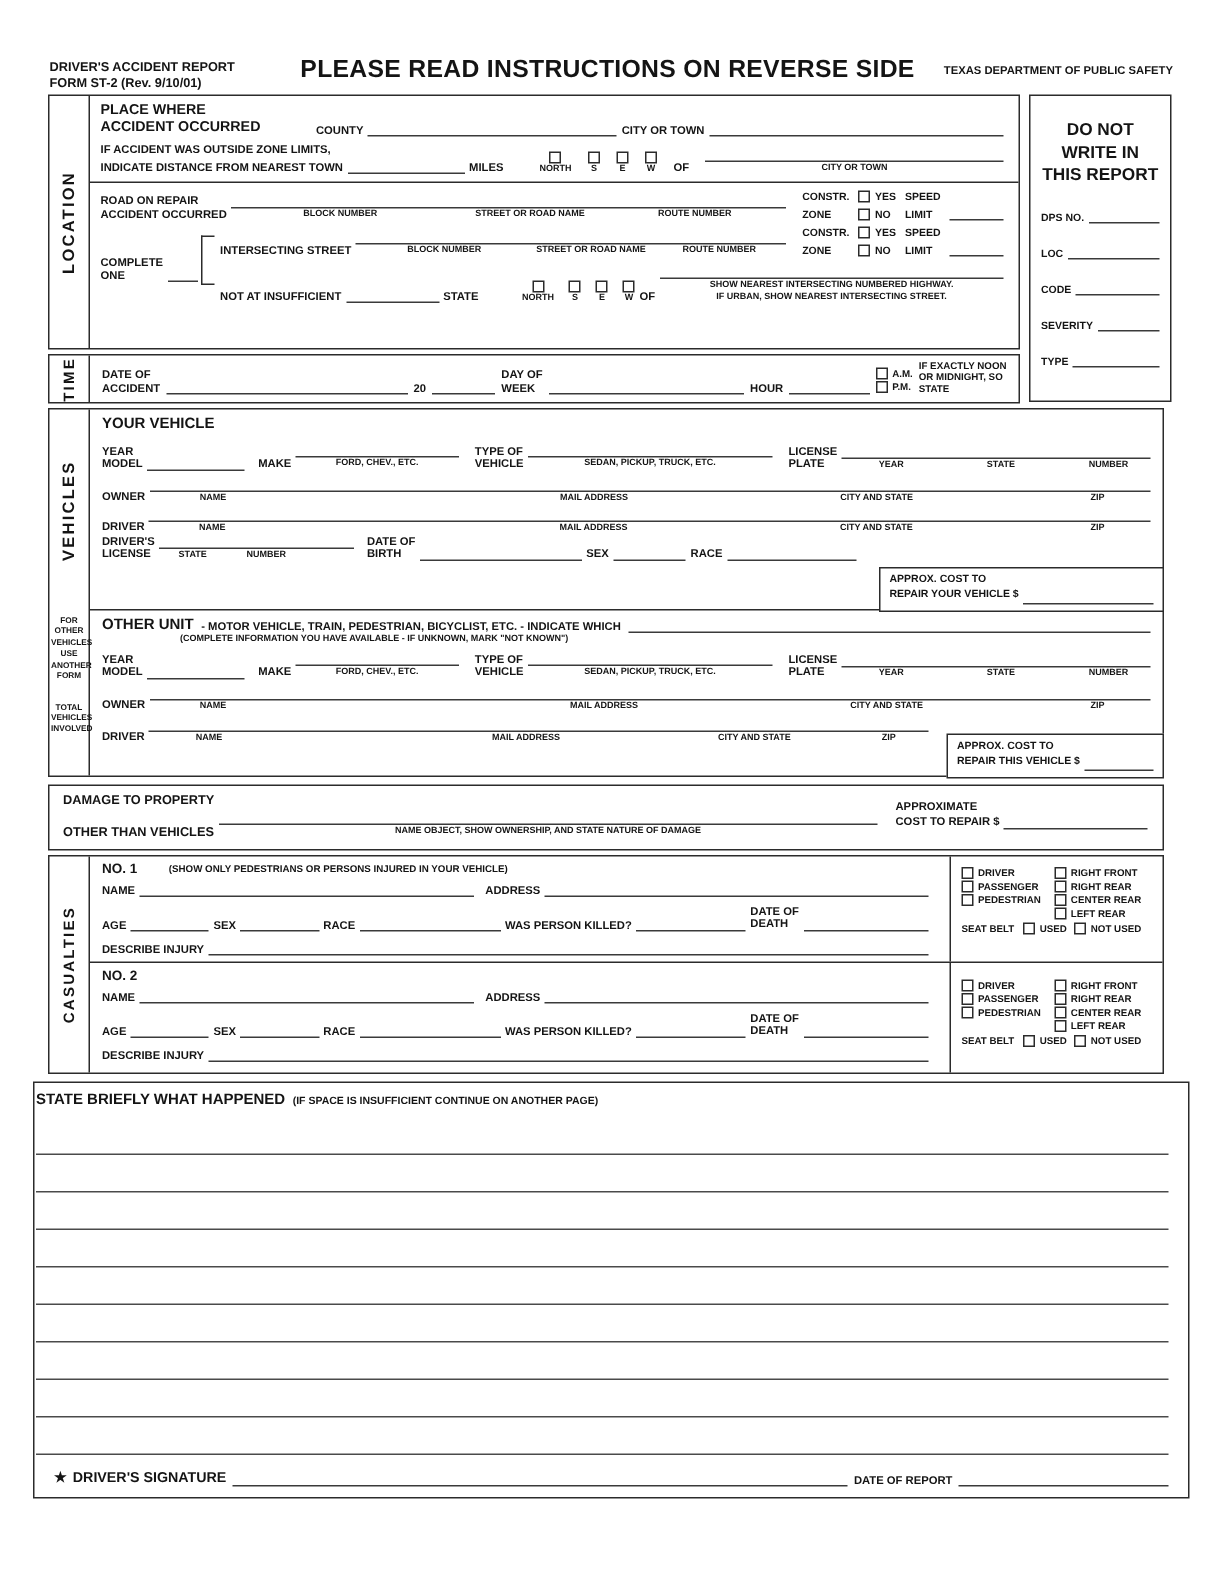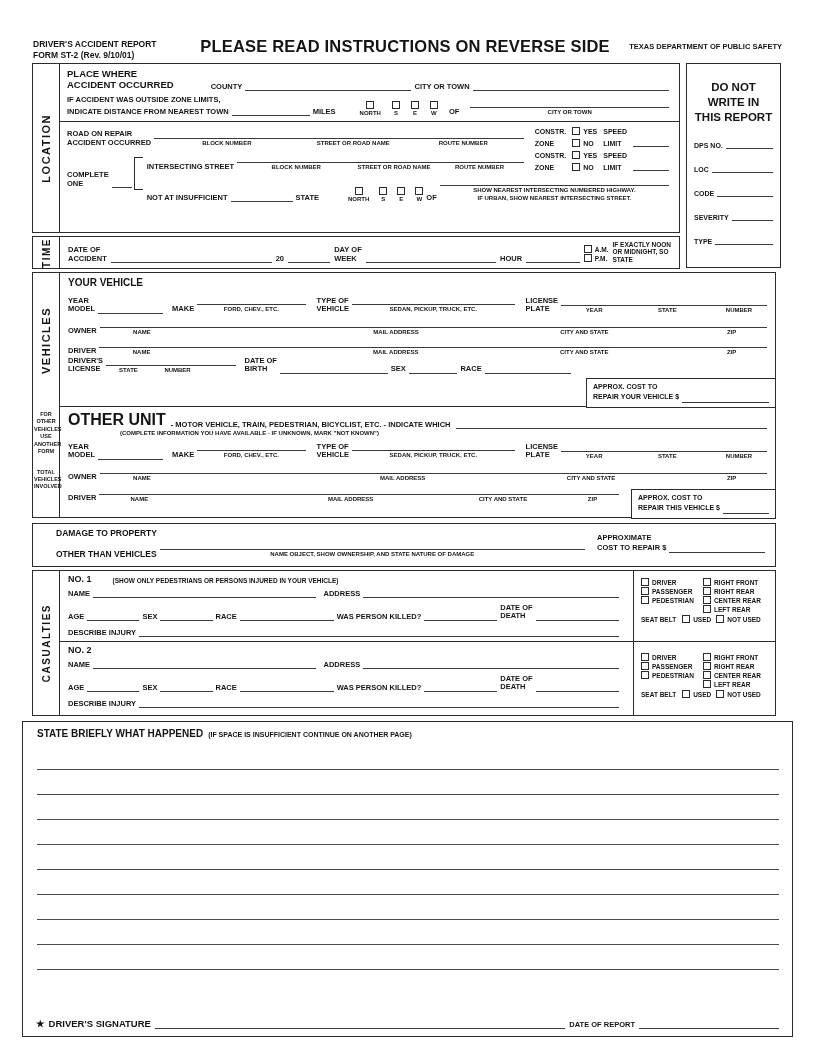--- a/index.html
+++ b/index.html
@@ -356,21 +356,21 @@
           <div>APPROX. COST TO</div>
           <div class="row">
               <span>REPAIR YOUR VEHICLE $</span>
               <span class="fl"></span>
             </div>
         </div>
       </div>
 
       <div style="position:relative;padding:4px 8px 0 8px;height:110px">
         <div class="row" style="gap:5px">
-          <span style="font-size:16px;white-space:nowrap">OTHER UNIT</span>
+          <span style="font-size:10px;white-space:nowrap">OTHER UNIT</span>
           <span class="l1">- MOTOR VEHICLE, TRAIN, PEDESTRIAN, BICYCLIST, ETC. - INDICATE WHICH</span>
           <span class="fl"></span>
         </div>
         <div style="font-size:6px;margin-left:52px;margin-top:1px">(COMPLETE INFORMATION YOU HAVE AVAILABLE - IF UNKNOWN, MARK "NOT KNOWN")</div>
         <div class="row" style="margin-top:6px">
           <div class="l2">
               <div>YEAR</div>
               <div>MODEL</div>
             </div>
           <span class="fl" style="flex:.6"></span>
@@ -429,21 +429,21 @@
           <div class="row">
               <span>REPAIR THIS VEHICLE $</span>
               <span class="fl"></span>
             </div>
         </div>
       </div>
 
     </div>
   </div>
 
-  <div class="box" style="left:32px;top:523px;width:744px;height:44px;padding:4px 10px 0 23px">
+  <div class="box" style="left:32px;top:523px;width:744px;height:44px;padding:4px 10px 0 9px">
     <div style="display:flex;align-items:flex-end">
       <div style="flex:1">
         <div style="font-size:8.5px">DAMAGE TO PROPERTY</div>
         <div class="row" style="margin-top:3px">
           <span style="font-size:8.5px;white-space:nowrap">OTHER THAN VEHICLES</span>
           <div class="fw">
               <span class="ln"></span>
               <div class="sub">NAME OBJECT, SHOW OWNERSHIP, AND STATE NATURE OF DAMAGE</div>
             </div>
         </div>
@@ -458,21 +458,21 @@
     </div>
   </div>
 
   <div class="box" style="left:32px;top:570px;width:744px;height:146px">
     <div class="rail">
         <div class="vt" style="font-size:10px">CASUALTIES</div>
       </div>
     <div class="ct">
 
       <div class="casblk" style="height:71px;border-bottom:1.4px solid #2b2b2b">
-        <div class="row" style="gap:21px;align-items:flex-end">
+        <div class="row" style="gap:21px;align-items:center">
           <span style="font-size:9px">NO. 1</span>
           <span style="font-size:6.5px">(SHOW ONLY PEDESTRIANS OR PERSONS INJURED IN YOUR VEHICLE)</span>
         </div>
         <div style="margin-right:148px">
           <div class="row" style="margin-top:5px">
             <span class="l1">NAME</span>
             <span class="fl"></span>
             <span class="l1" style="margin-left:5px">ADDRESS</span>
             <span class="fl" style="flex:1.15"></span>
           </div>
@@ -614,21 +614,21 @@
               <span>USED</span>
             <span class="cb" style="margin-left:2px"></span>
               <span>NOT USED</span>
           </div>
         </div>
       </div>
 
     </div>
   </div>
 
-  <div class="box" style="left:22px;top:721px;width:771px;height:316px;padding:6px 13px 0 14px">
+  <div class="box" style="left:22px;top:721px;width:771px;height:278px;padding:6px 13px 0 1px">
     <div class="row" style="gap:5px;align-items:baseline">
       <span style="font-size:10px;white-space:nowrap">STATE BRIEFLY WHAT HAPPENED</span>
       <span style="font-size:7px">(IF SPACE IS INSUFFICIENT CONTINUE ON ANOTHER PAGE)</span>
     </div>
     <div class="rule" style="margin-top:6px"></div>
     <div class="rule"></div>
     <div class="rule"></div>
     <div class="rule"></div>
     <div class="rule"></div>
     <div class="rule"></div>

